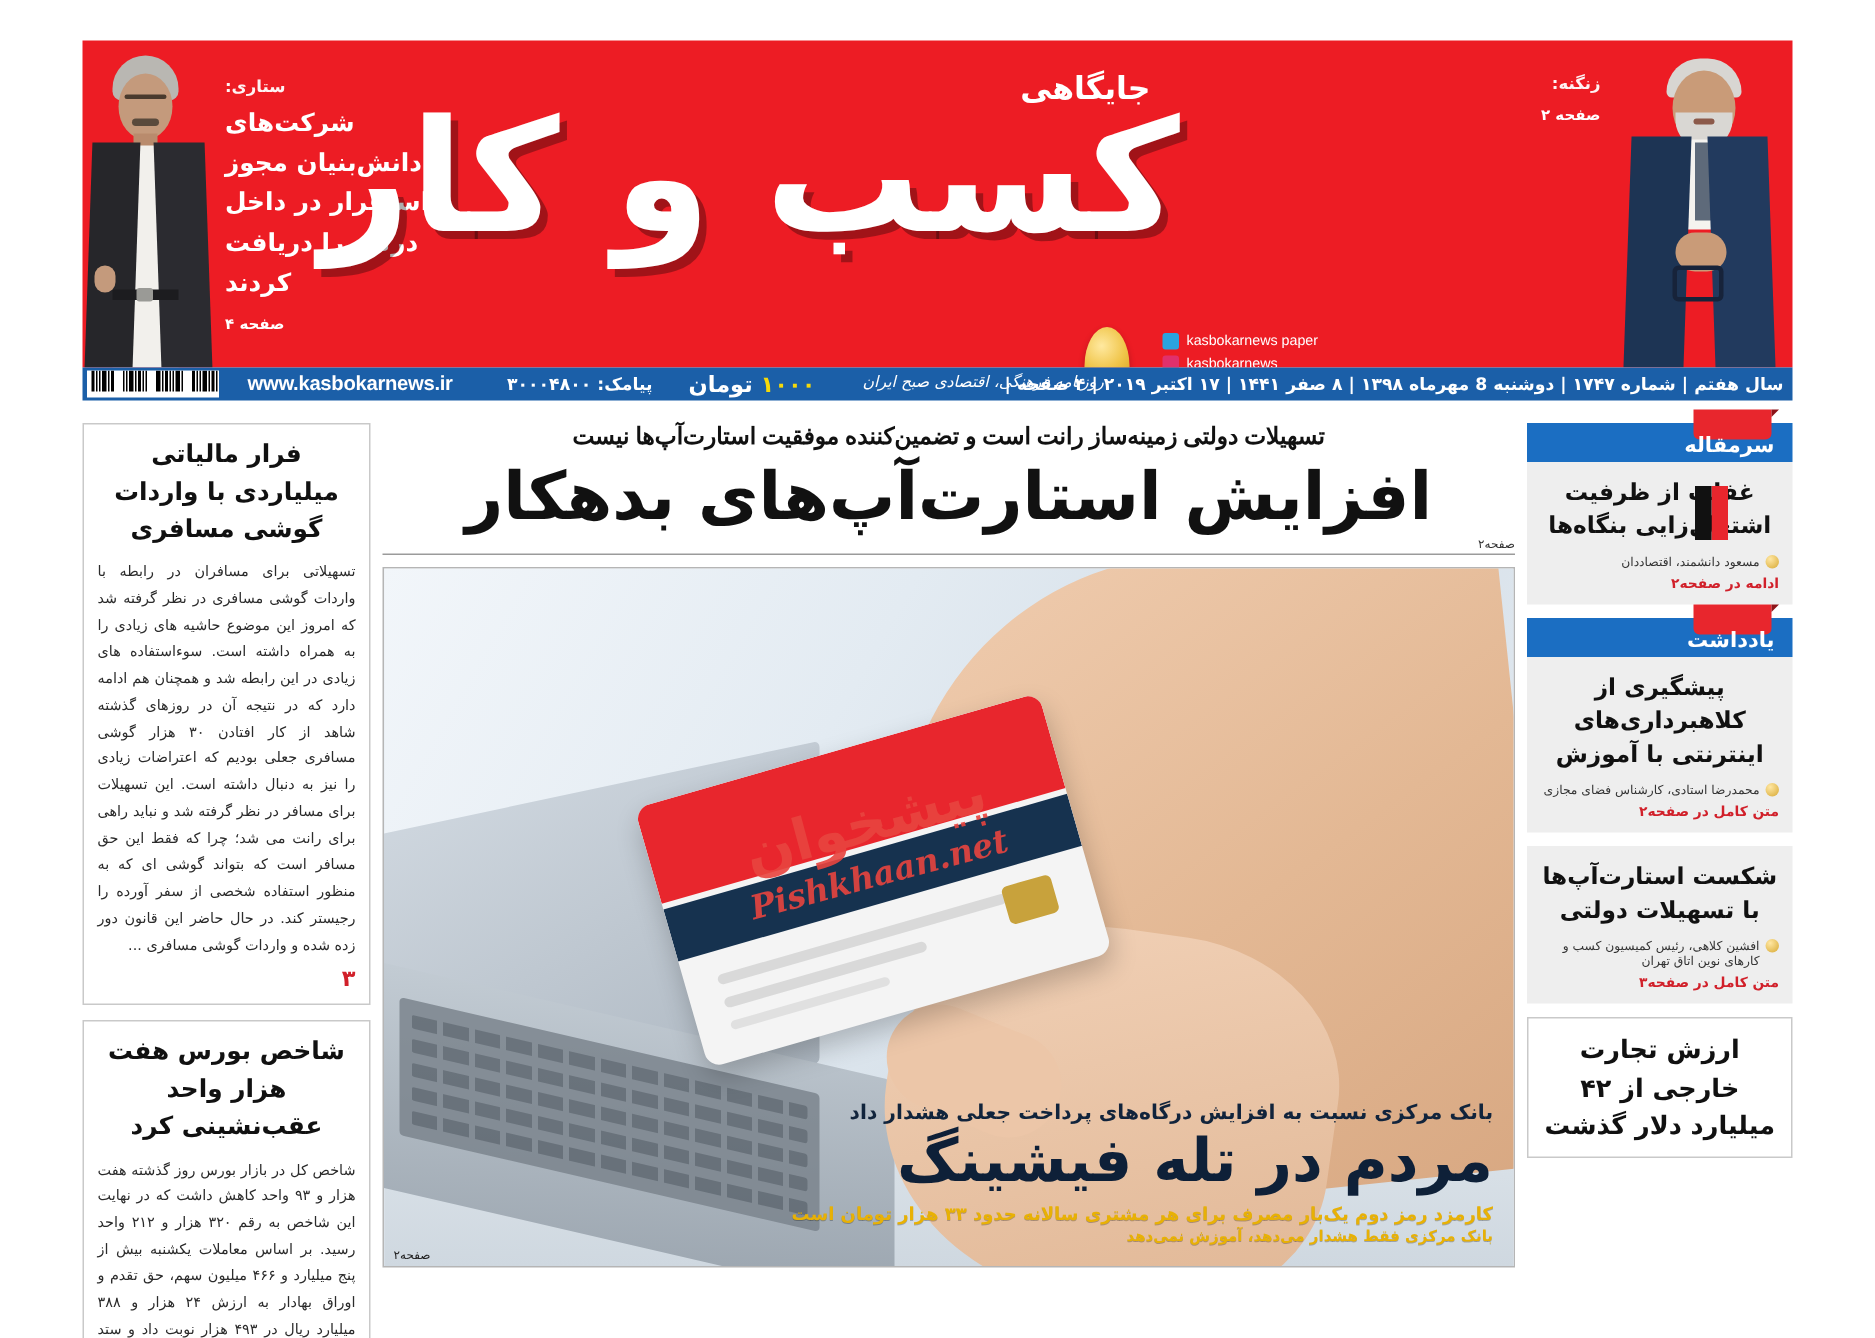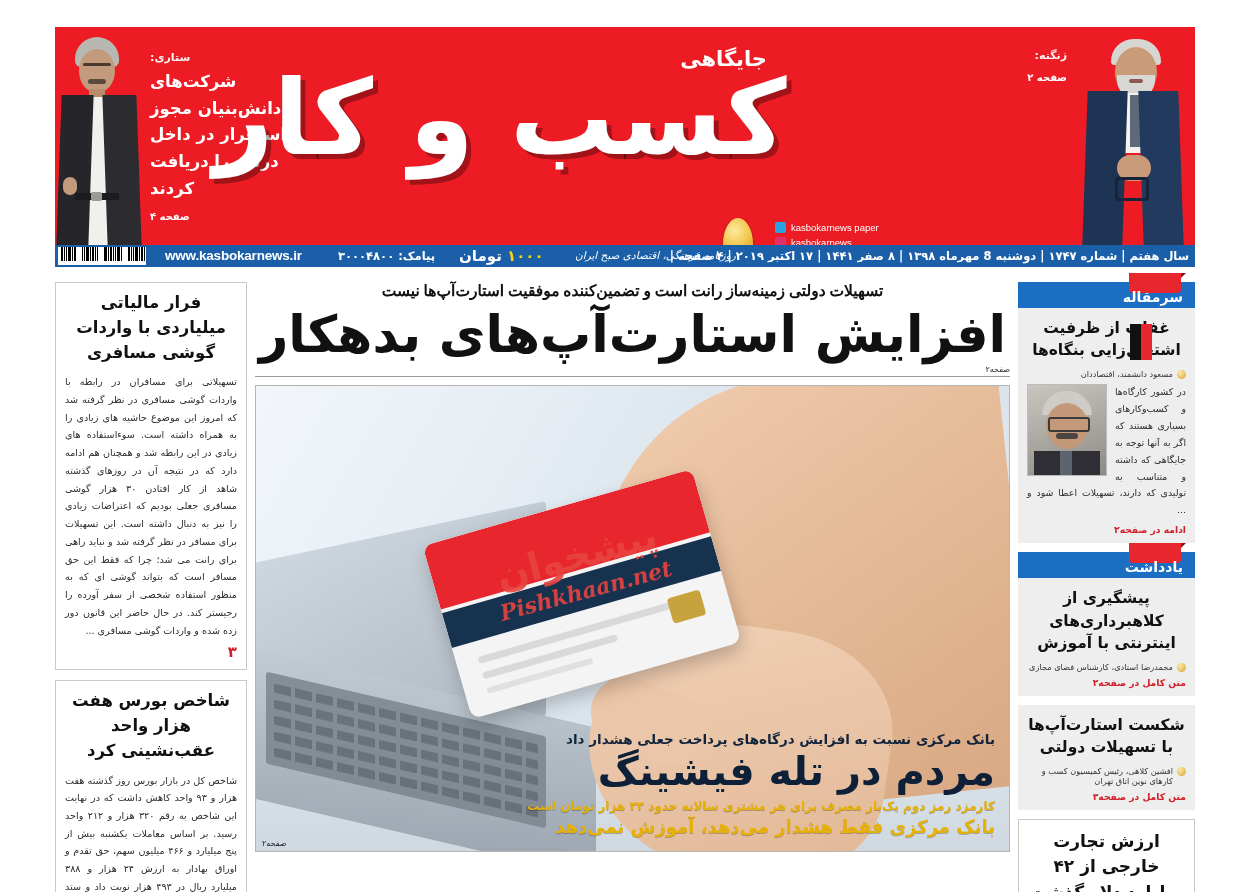--- a/index.html
+++ b/index.html
@@ -115,21 +115,21 @@
 
   
   .lbox{border:1px solid #c9c9c9;background:#fff;padding:8px 9px 8px;margin-bottom:10px;}
   .lbox h2{margin:0 0 8px;font-size:16.5px;line-height:1.5;font-weight:700;text-align:center;letter-spacing:-.3px;}
   .lbox p{margin:0;font-size:9.6px;line-height:1.85;text-align:justify;color:#2b2b2b;}
   .lbox .pgnum{font-size:15px;font-weight:700;color:#d1202a;margin-top:4px;text-align:right;}
 
   
   .kicker-main{font-size:15.5px;font-weight:700;text-align:center;letter-spacing:-.3px;margin:0 0 6px;font-family:Liberation Serif, serif;}
   .headline-main{
-    font-size:51px;font-weight:700;text-align:center;letter-spacing:-2px;
+    font-size:44px;font-weight:700;text-align:center;letter-spacing:-2px;
     line-height:1.12;margin:0;
   }
   .mainpg{font-size:8px;color:#333;text-align:right;margin-top:2px;border-bottom:1px solid #9b9b9b;padding-bottom:2px;}
 
   .photo-box{
     position:relative;margin-top:8px;height:465px;border:1px solid #b5b5b5;
     background:linear-gradient(170deg,#eef2f6 0%,#dfe7ee 40%,#cfd9e2 100%);
     overflow:hidden;
   }
   
@@ -158,21 +158,21 @@
     position:absolute;left:236px;top:150px;text-align:center;transform:rotate(-15deg);
     color:#e8443f;opacity:.9;pointer-events:none;
   }
   .watermark .fa{font-size:38px;font-weight:700;letter-spacing:-2px;line-height:1;}
   .watermark .en{font-family:"DejaVu Serif","Liberation Serif",serif;font-style:italic;font-weight:700;font-size:22px;margin-top:4px;}
 
   .cap-over{position:absolute;right:14px;bottom:14px;left:14px;text-align:right;direction:rtl;}
   .cap-kicker{font-size:13.5px;font-weight:700;color:#11243c;letter-spacing:-.3px;margin-bottom:2px;}
   .cap-head{font-size:40px;font-weight:700;color:#0e2038;letter-spacing:-1.6px;line-height:1.1;margin:2px 0 6px;}
   .cap-sub1{font-size:12px;font-weight:700;color:#e8b105;letter-spacing:-.3px;margin-bottom:3px;text-shadow:0 1px 0 rgba(0,0,0,.25);}
-  .cap-sub2{font-size:18px;font-weight:700;color:#e8b105;letter-spacing:-.3px;text-shadow:0 1px 0 rgba(0,0,0,.25);}
+  .cap-sub2{font-size:10px;font-weight:700;color:#e8b105;letter-spacing:-.3px;text-shadow:0 1px 0 rgba(0,0,0,.25);}
   .photo-pg{position:absolute;left:6px;bottom:3px;font-size:8px;color:#222;}
 
   
   .sec{margin-bottom:9px;}
   .sec-head{position:relative;height:26px;background:#1b6ec2;}
   .sec-head .tab{position:absolute;right:14px;top:-9px;width:52px;height:20px;background:#e8262d;border-radius:0 0 4px 4px;}
   .sec-head .tab:after{content:"";position:absolute;right:-5px;top:0;border-top:5px solid #8d1318;border-right:5px solid transparent;}
   .sec-head .lbl{position:absolute;right:12px;bottom:3px;color:#fff;font-size:14px;font-weight:700;z-index:2;letter-spacing:-.3px;}
   .sec-body{background:#eeeeee;padding:9px 9px 8px;}
   .sec-body h3{margin:0 0 7px;font-size:15.5px;line-height:1.45;font-weight:700;text-align:center;letter-spacing:-.4px;}
@@ -354,31 +354,20 @@
       <div class="sec-head">
         <span class="tab"></span>
         <span class="lbl">سرمقاله</span>
       </div>
       <div class="sec-body">
         <h3>غفلت از ظرفیت اشتغال‌زایی بنگاه‌ها</h3>
         <div class="byline">
           <span class="bydot"></span>
           <span>مسعود دانشمند، اقتصاددان</span>
         </div>
-        <div class="ed-flow">
-          <div class="ed-photo">
-            <div class="h"></div>
-              <div class="f"></div>
-              <div class="g"></div>
-            <div class="m"></div>
-              <div class="s"></div>
-              <div class="t"></div>
-          </div>
-          <p>در کشور کارگاه‌ها و کسب‌وکارهای بسیاری هستند که اگر به آنها توجه به جایگاهی که داشته و متناسب به تولیدی که دارند، تسهیلات اعطا شود و ...</p>
-        </div>
         <div class="more">ادامه در صفحه۲</div>
       </div>
     </div>
 
     <div class="sec">
       <div class="sec-head">
         <span class="tab"></span>
         <span class="lbl">یادداشت</span>
       </div>
       <div class="sec-body">

